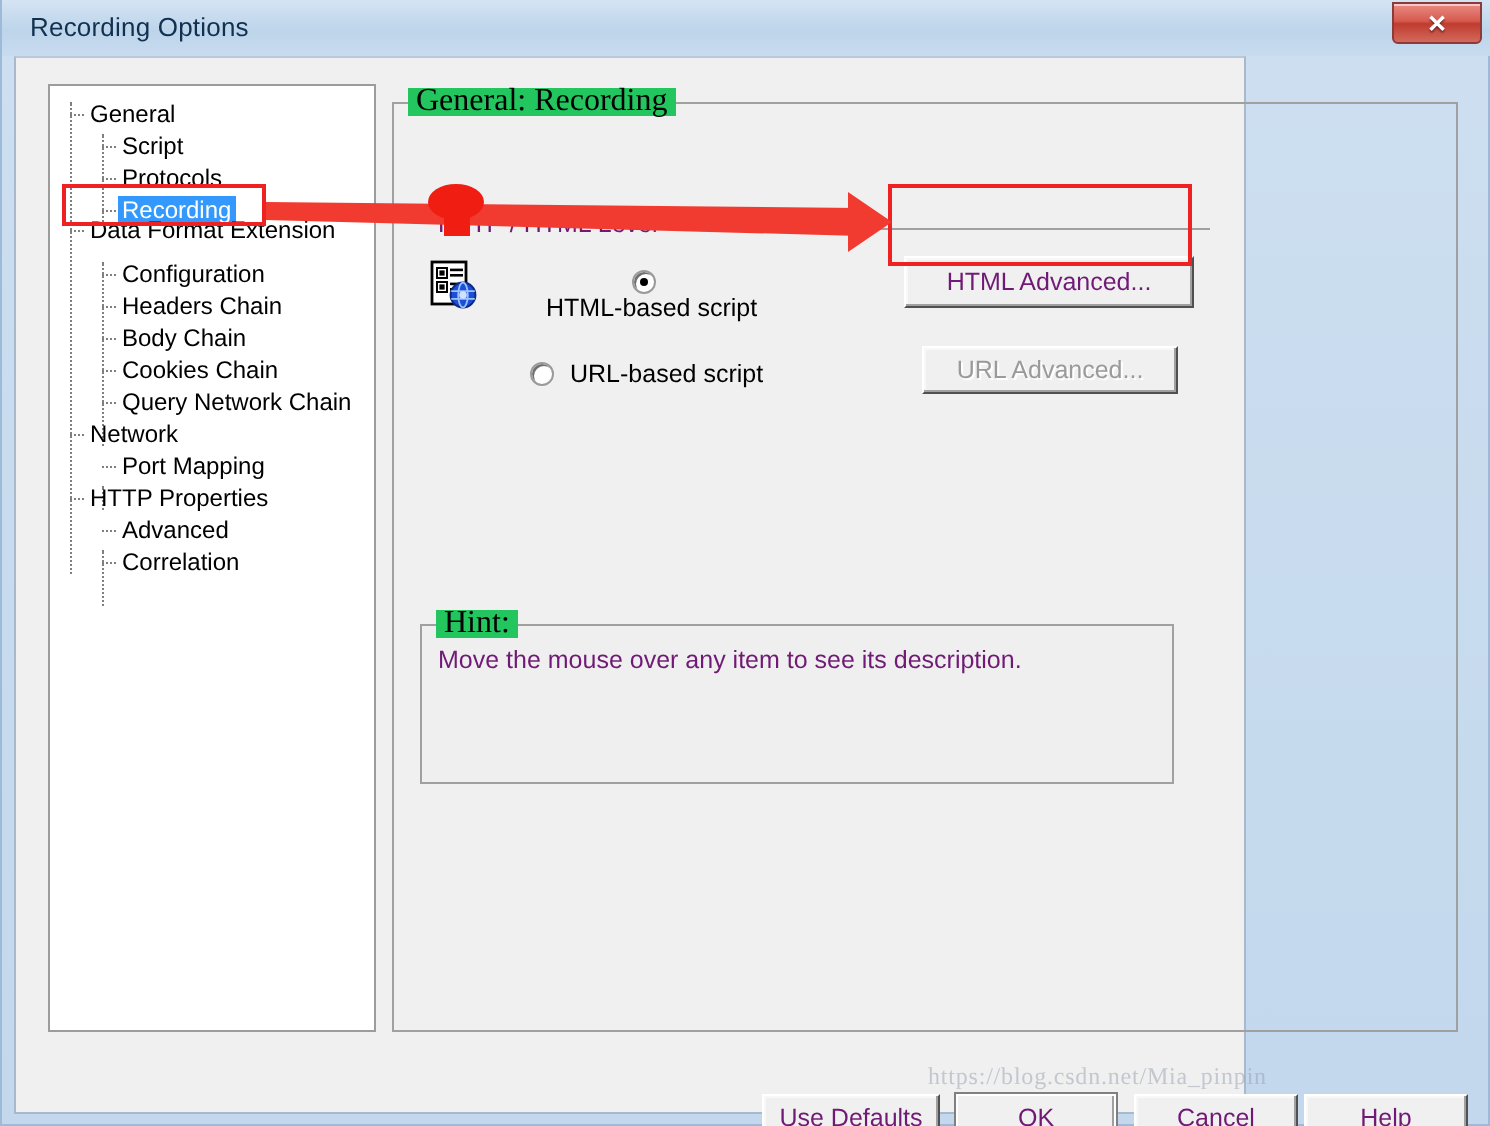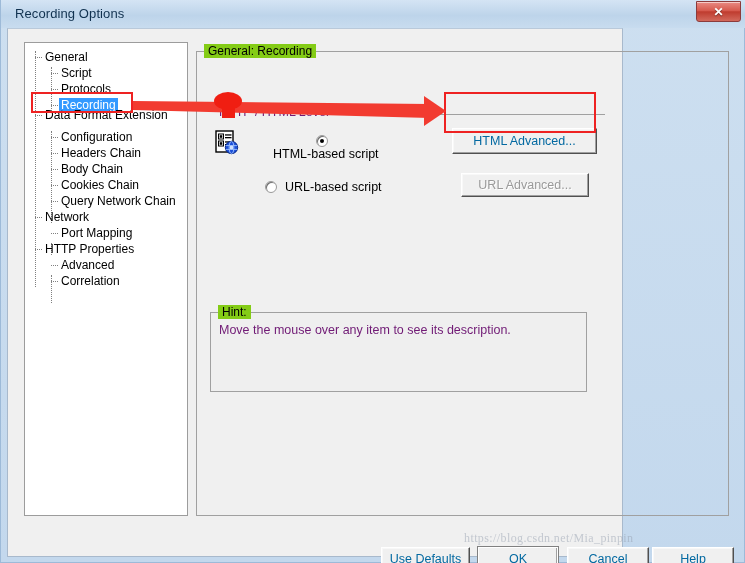--- a/index.html
+++ b/index.html
@@ -130,25 +130,25 @@
   .groupbox {
     position: absolute;
     border: 1px solid #a0a0a0;
     box-sizing: border-box;
     background: transparent;
   }
   .groupbox-title {
     position: absolute;
     top: -8px;
     left: 7px;
-    background: #84cc16;
+    background: #22c55e;
     padding: 0 4px;
-    font-size: 12px;
+    font-size: 16px;
     color: #000000;
-    font-family: Liberation Sans, sans-serif;
+    font-family: Liberation Serif, serif;
     white-space: nowrap;
     line-height: 14px;
   }
 
   
   .section-head {
     position: absolute;
     font-size: 12.5px;
     color: #701a75;
     font-family: "Liberation Sans", sans-serif;
@@ -200,21 +200,21 @@
   .btn {
     position: absolute;
     box-sizing: border-box;
     background: #f0f0f0;
     border: 1px solid #ffffff;
     border-right-color: #505050;
     border-bottom-color: #505050;
     box-shadow: inset -1px -1px 0 #a0a0a0, inset 1px 1px 0 #f8f8f8;
     font-size: 12.5px;
     font-family: "Liberation Sans", sans-serif;
-    color: #0369a1;
+    color: #701a75;
     display: flex;
     align-items: center;
     justify-content: center;
     cursor: pointer;
     user-select: none;
   }
   .btn.default {
     border: 1px solid #808080;
     box-shadow: inset 0 0 0 1px #ffffff, inset -2px -2px 0 #a0a0a0;
   }

